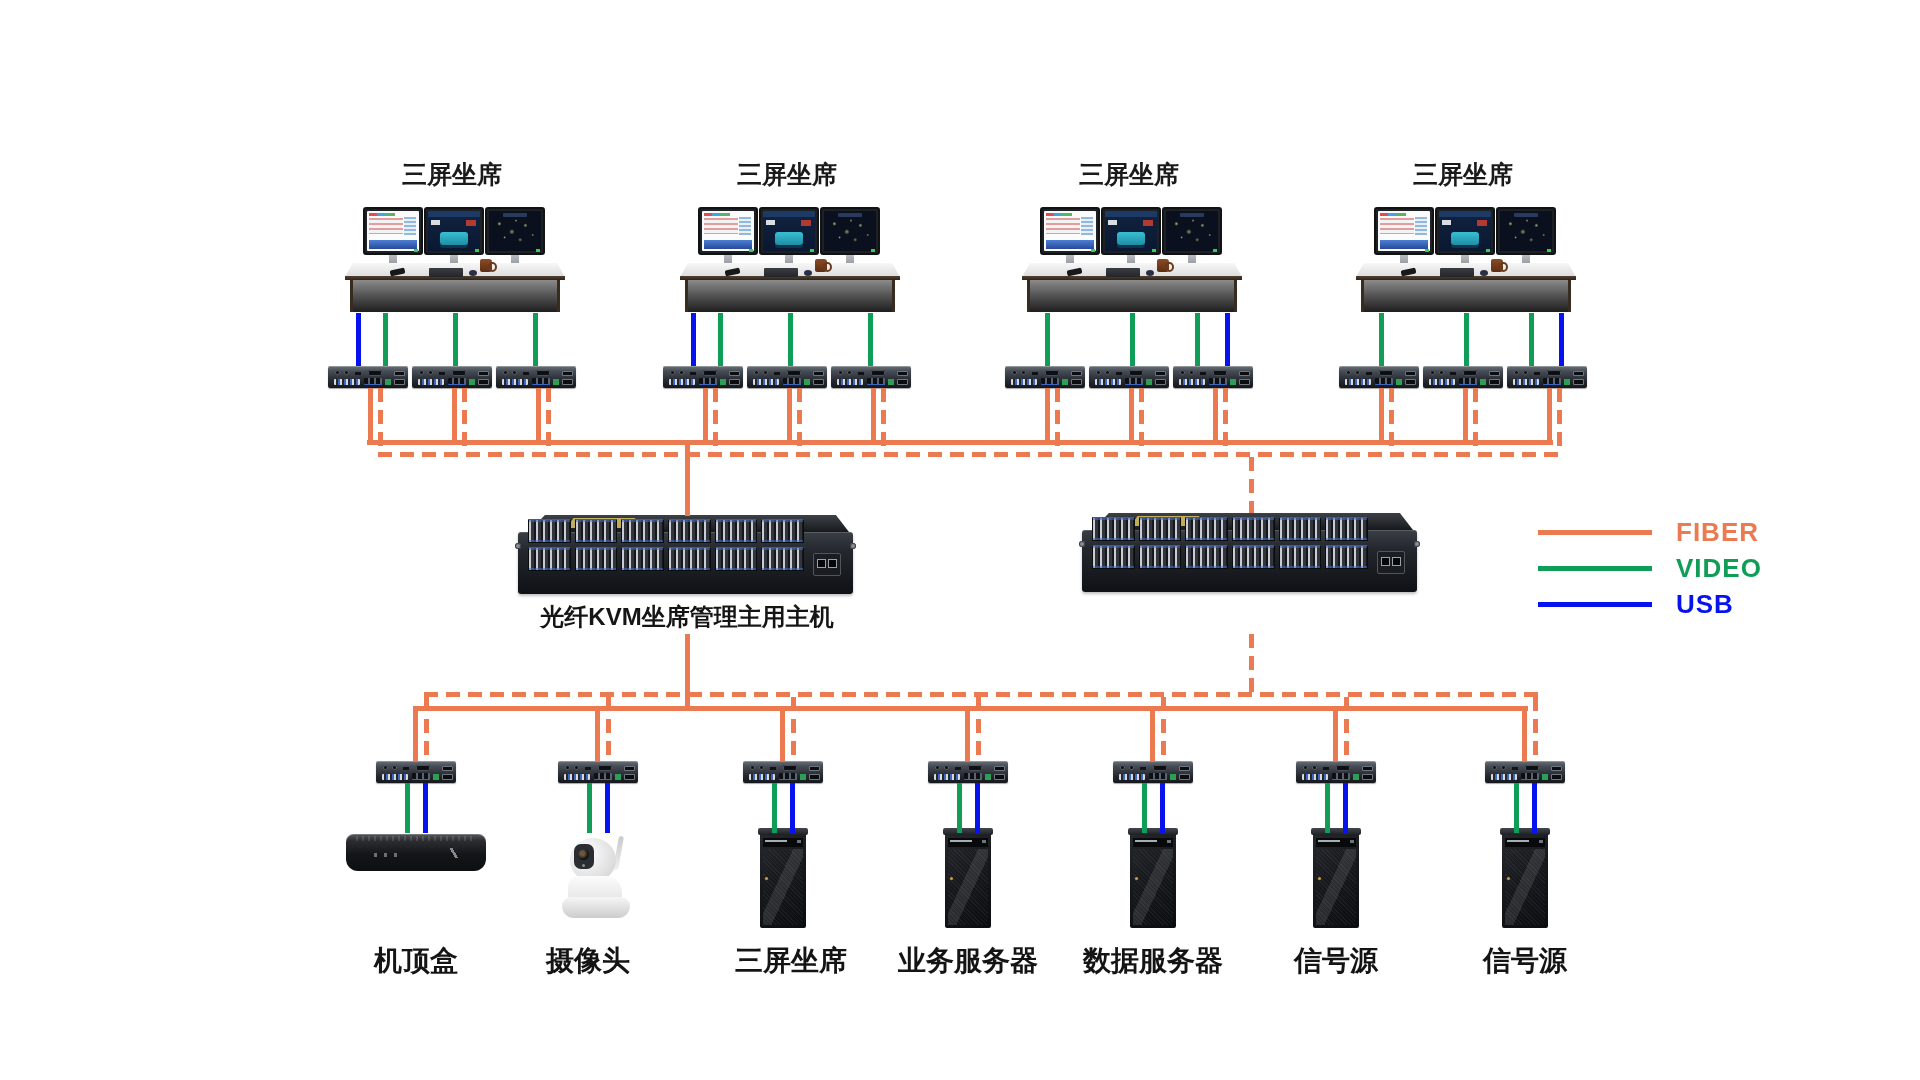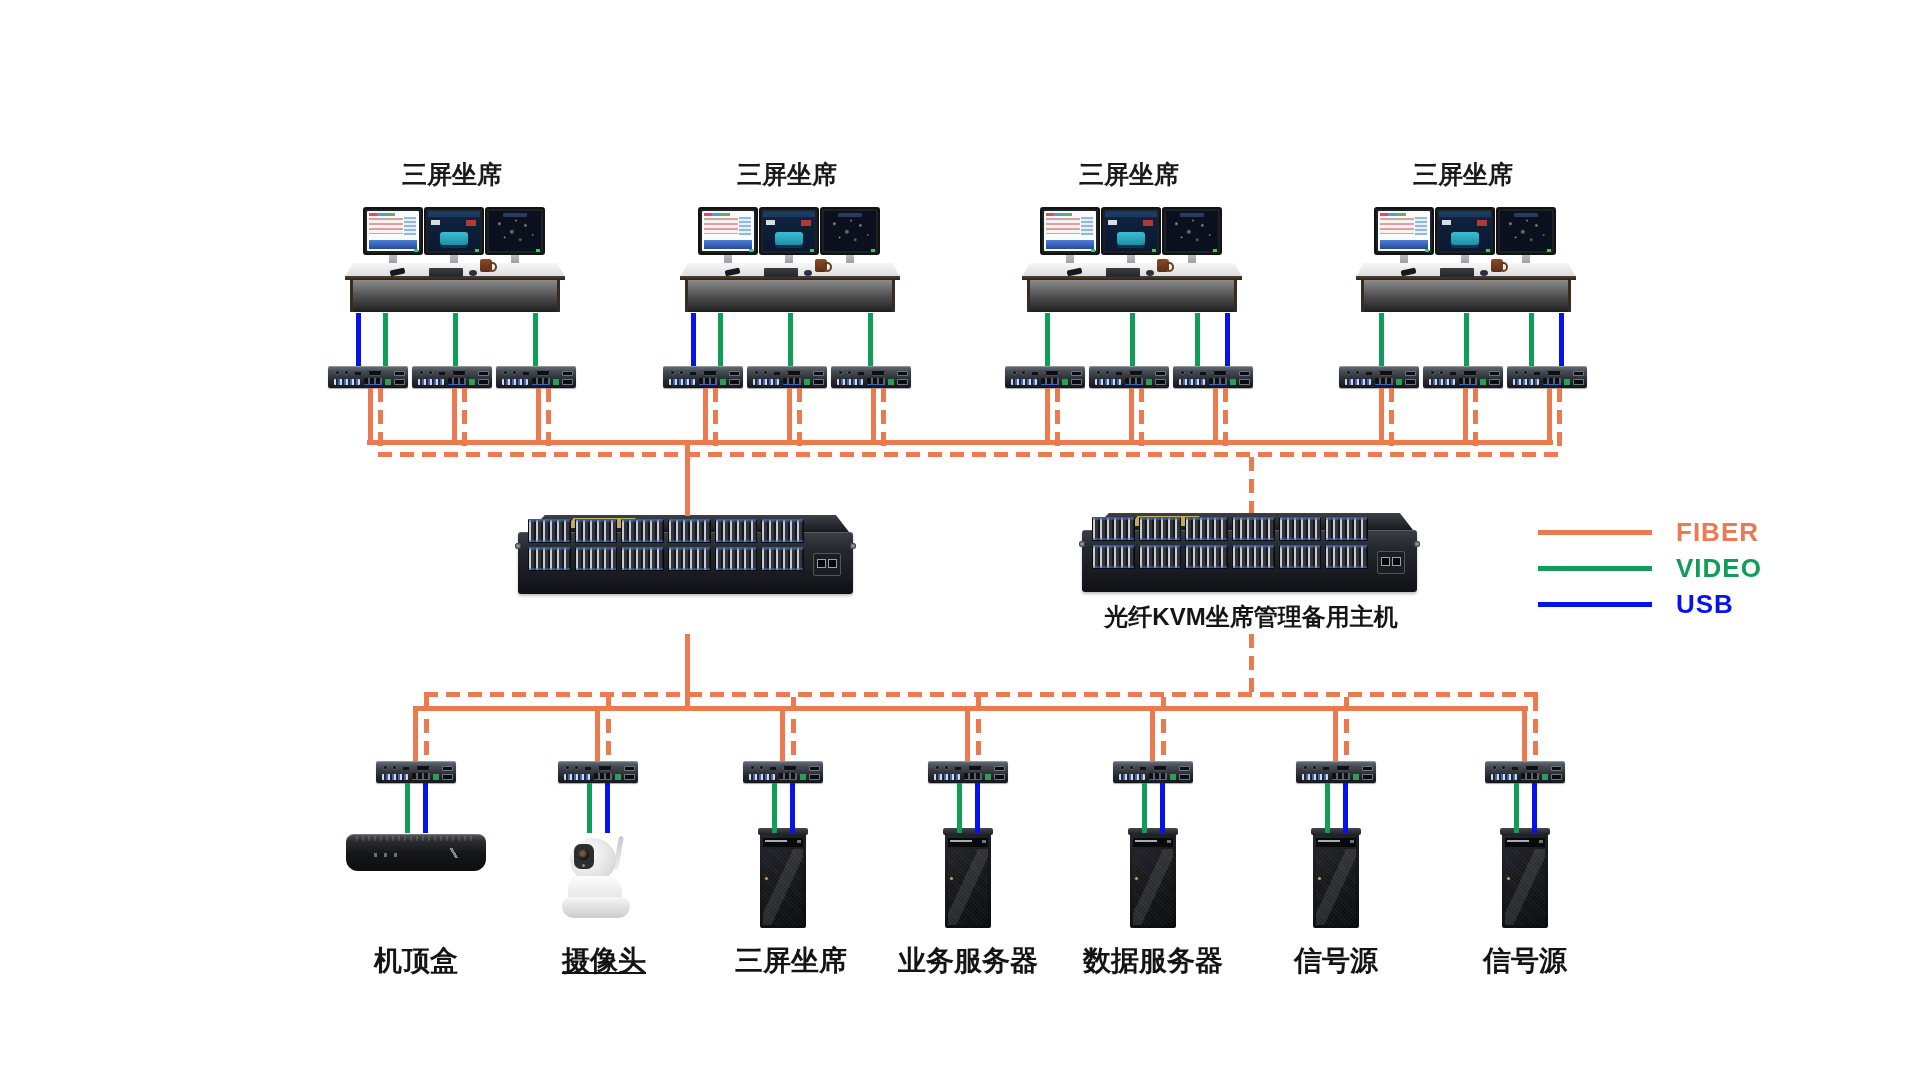--- a/index.html
+++ b/index.html
@@ -186,20 +186,21 @@
         <div class="cas"></div>
         <div class="cas"></div>
       </div>
     <div class="screw sl"></div>
       <div class="screw sr"></div>
     <div class="rj">
         <div class="rjp p1"></div>
         <div class="rjp p2"></div>
       </div>
   </div>
+  <div class="kvm-label" style="left:687px;top:601px;">光纤KVM坐席管理主用主机</div>
 
   <div class="kvm" style="left:1082px;top:513px;">
     <div class="ktop"></div>
       <div class="sticker"></div>
     <div class="kbody"></div>
     <div class="row rowA">
         <div class="cas"></div>
         <div class="cas"></div>
         <div class="cas"></div>
         <div class="cas"></div>
@@ -214,21 +215,20 @@
         <div class="cas"></div>
         <div class="cas"></div>
       </div>
     <div class="screw sl"></div>
       <div class="screw sr"></div>
     <div class="rj">
         <div class="rjp p1"></div>
         <div class="rjp p2"></div>
       </div>
   </div>
-  <div class="kvm-label" style="left:1251px;top:601px;">光纤KVM坐席管理备用主机</div>
 
   <div class="settop">
     <div class="ridge"></div>
       <div class="fdots"></div>
       <div class="logo"></div>
   </div>
 
   <div class="camera">
     <div class="cam-ant"></div>
     <div class="cam-head"></div>
@@ -679,21 +679,21 @@
         <div class="tw-bay">
           <div class="tw-slot"></div>
           <div class="tw-btn"></div>
         </div>
         <div class="tw-mesh"></div>
         <div class="tw-gloss"></div>
         <div class="tw-led"></div>
       </div>
     </div>
     <div class="dev-label" style="left: 416px;">机顶盒</div>
-    <div class="dev-label" style="left: 604px; text-decoration: underline;">摄像头</div>
+    <div class="dev-label" style="left: 588px;">摄像头</div>
     <div class="dev-label" style="left: 791px;">三屏坐席</div>
     <div class="dev-label" style="left: 968px;">业务服务器</div>
     <div class="dev-label" style="left: 1153px;">数据服务器</div>
     <div class="dev-label" style="left: 1336px;">信号源</div>
     <div class="dev-label" style="left: 1525px;">信号源</div>
     <div class="line" style="left: 356px; top: 313px; width: 5px; height: 53px; background: rgb(7, 19, 238);"></div>
     <div class="line" style="left: 383px; top: 313px; width: 5px; height: 53px; background: rgb(15, 157, 88);"></div>
     <div class="line" style="left: 453px; top: 313px; width: 5px; height: 53px; background: rgb(15, 157, 88);"></div>
     <div class="line" style="left: 533px; top: 313px; width: 5px; height: 53px; background: rgb(15, 157, 88);"></div>
     <div class="line" style="left: 691px; top: 313px; width: 5px; height: 53px; background: rgb(7, 19, 238);"></div>

